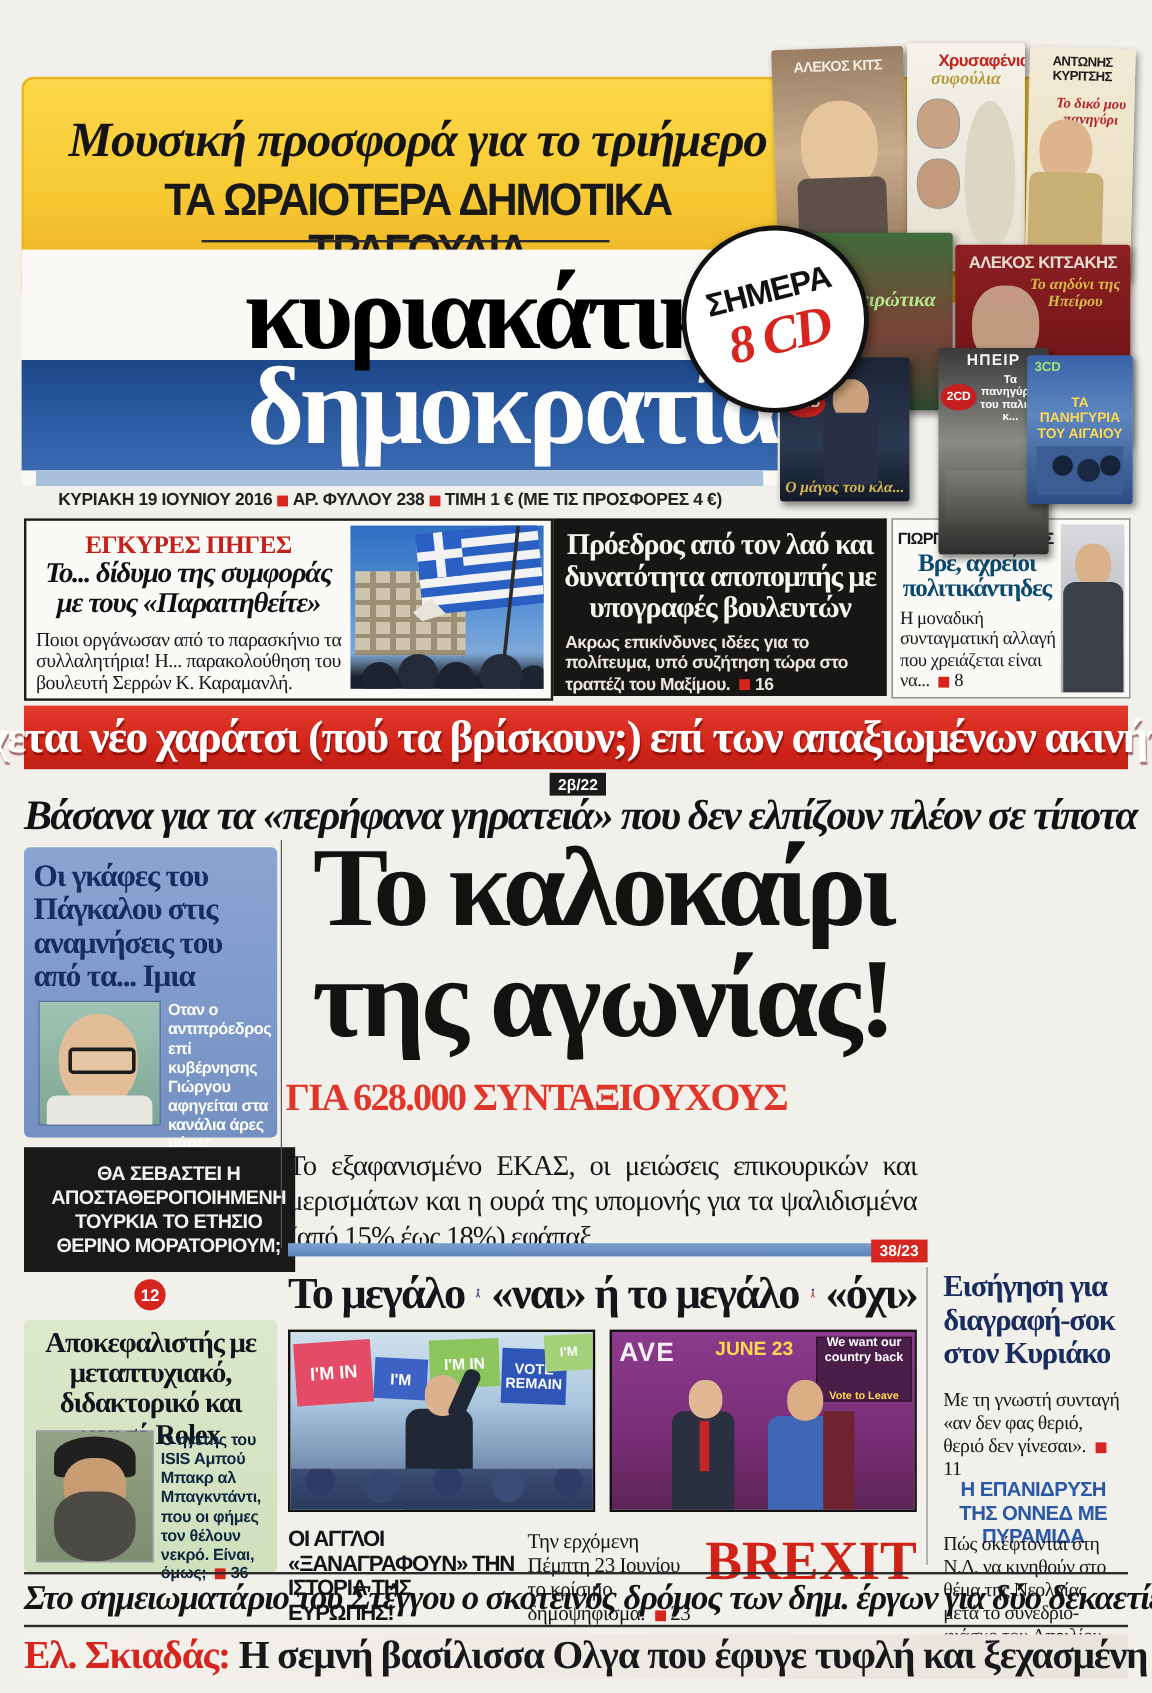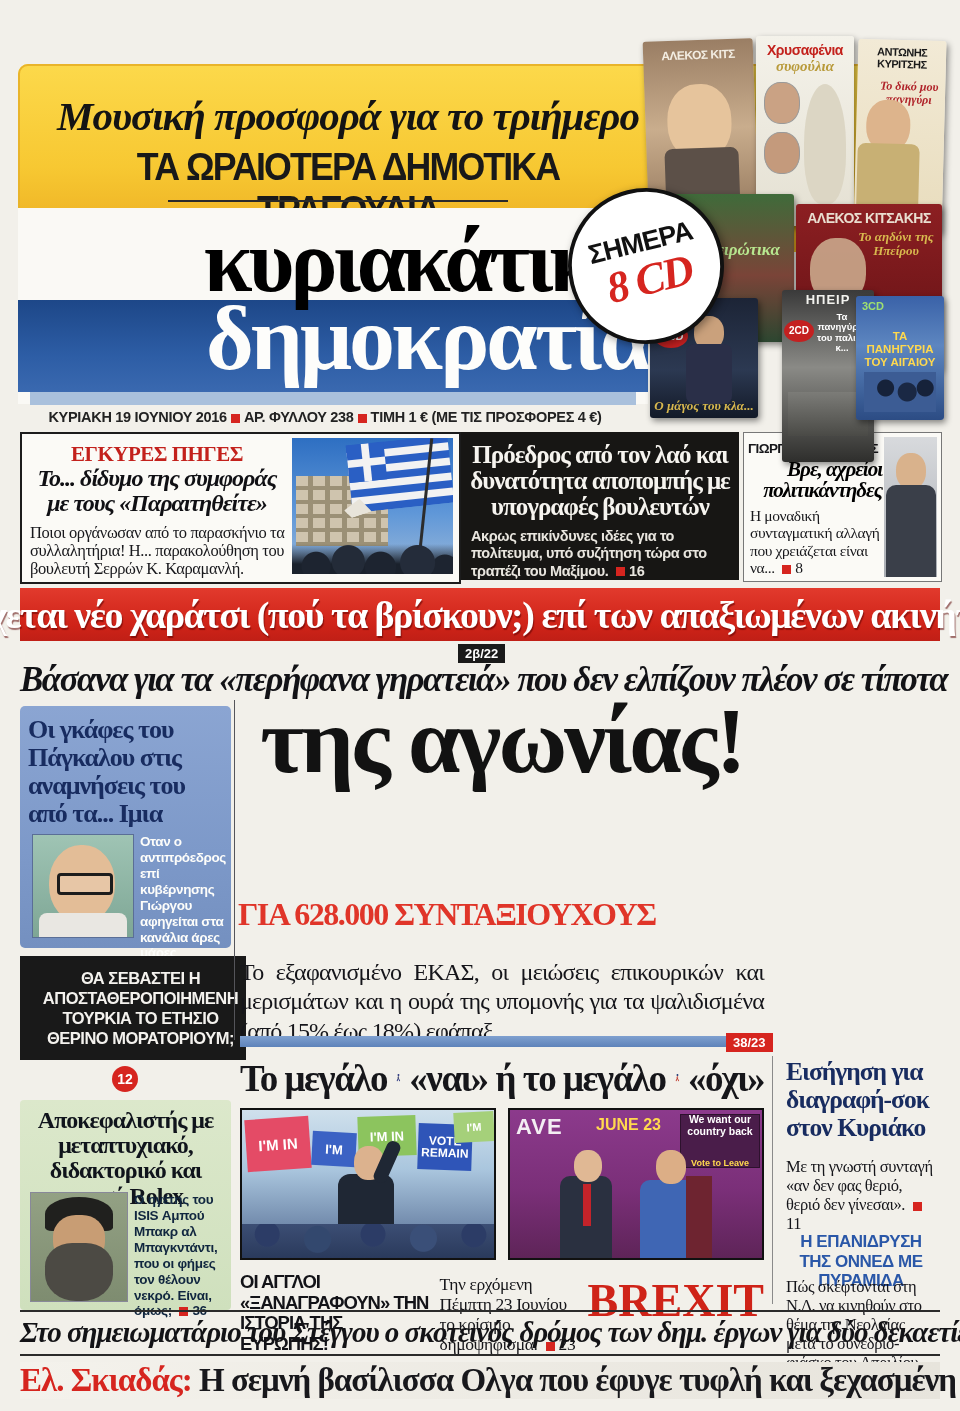--- a/index.html
+++ b/index.html
@@ -67,22 +67,22 @@
 
   .art2{left:461px;top:432px;width:278px;height:148px;background:#171614;}
   .art2-title{left:8px;top:10px;width:262px;text-align:center;font-weight:bold;font-size:25px;line-height:1.04;
               letter-spacing:-1px;color:#f6f4ef;}
   .art2-body{left:10px;top:96px;width:258px;font-family:"Liberation Sans",sans-serif;font-weight:bold;
              font-size:14.5px;line-height:1.2;letter-spacing:-.4px;color:#e9e6df;}
 
   .art3{left:743px;top:432px;width:197px;height:148px;background:#fbfaf6;border:1px solid #777;}
   .art3-kicker{left:4px;top:8px;width:130px;text-align:center;font-family:"Liberation Sans",sans-serif;
                font-weight:bold;font-size:13.5px;letter-spacing:-.6px;color:#16161a;}
-  .art3-title{left:2px;top:26px;width:136px;text-align:right;font-weight:bold;font-style:italic;font-size:21px;
-              line-height:1;letter-spacing:-1px;color:#000000;}
+  .art3-title{left:2px;top:26px;width:136px;text-align:center;font-weight:bold;font-size:21px;
+              line-height:1;letter-spacing:-1px;color:#0c4a6e;}
   .art3-body{left:6px;top:74px;width:132px;font-size:15.5px;line-height:1.12;letter-spacing:-.4px;color:#18181c;}
   .art3-photo{left:140px;top:4px;width:53px;height:140px;background:linear-gradient(180deg,#d8dadd,#a8acb2);overflow:hidden;}
   .head1{position:absolute;left:12px;top:16px;width:30px;height:36px;border-radius:46%;background:#d9b28c;}
   .suit1{position:absolute;left:2px;top:48px;width:50px;height:92px;background:#3a3f49;border-radius:10px 10px 0 0;}
 
   
   .redband{left:20px;top:588px;width:920px;height:53px;
            background:linear-gradient(180deg,#e23a2d 0%,#cf2318 70%,#c01f16 100%);
            display:flex;align-items:center;justify-content:center;}
   .redband span{font-weight:bold;font-size:38px;letter-spacing:-1.5px;color:#fff;
@@ -217,21 +217,21 @@
     <div class="abs promo-l3">Τέσσερις μοναδικές συλλογές (μαζί) για να επιλέξετε!</div>
   </div>
 
   <div class="abs cds">
     <div class="cd" style="left:88px;top:20px;width:110px;height:196px;background:linear-gradient(180deg,#9a7e64,#c9ad8d 45%,#8a6e54);transform:rotate(-2deg);">
       <div class="t" style="top:8px;font-size:12px;font-weight:bold;color:#f3ede2;letter-spacing:-.5px;">ΑΛΕΚΟΣ ΚΙΤΣ</div>
       <div style="position:absolute;left:22px;top:44px;width:64px;height:76px;border-radius:46%;background:#e6c49c;"></div>
       <div style="position:absolute;left:18px;top:108px;width:74px;height:80px;background:#5c5048;border-radius:8px 8px 0 0;"></div>
     </div>
     <div class="cd" style="left:198px;top:16px;width:98px;height:190px;background:linear-gradient(180deg,#f4f2ea,#e4e0d2);">
-      <div class="t" style="top:6px;font-size:14px;font-weight:bold;color:#c3211c;letter-spacing:-.5px;">Χρυσαφένια</div>
+      <div class="t" style="top:6px;font-size:14px;font-weight:bold;color:#c3211c;letter-spacing:-.5px;margin-left:15px;">Χρυσαφένια</div>
       <div class="t script" style="top:22px;font-size:15px;color:#b89a3a;">συφούλια</div>
       <div style="position:absolute;left:8px;top:46px;width:34px;height:40px;border-radius:45%;background:#caa284;border:1px solid #999;"></div>
       <div style="position:absolute;left:8px;top:96px;width:34px;height:40px;border-radius:45%;background:#c49a7c;border:1px solid #999;"></div>
       <div style="position:absolute;left:48px;top:48px;width:42px;height:120px;border-radius:50% 50% 40% 40%;background:#dcd6c4;"></div>
     </div>
     <div class="cd" style="left:298px;top:20px;width:88px;height:192px;background:linear-gradient(180deg,#f2ead6,#e8dcbc);transform:rotate(1.5deg);">
       <div class="t" style="top:6px;font-size:11px;font-weight:bold;color:#1a1a1a;letter-spacing:-.5px;">ΑΝΤΩΝΗΣ ΚΥΡΙΤΣΗΣ</div>
       <div class="t script" style="top:40px;left:22px;width:60px;font-size:12px;color:#b0242a;line-height:1.1;">Το δικό μου πανηγύρι</div>
       <div style="position:absolute;left:10px;top:60px;width:44px;height:52px;border-radius:46%;background:#ddb48c;"></div>
       <div style="position:absolute;left:2px;top:104px;width:62px;height:86px;background:#c8b074;border-radius:8px 8px 0 0;"></div>
@@ -352,20 +352,21 @@
       <div class="bbeard"></div>
     </div>
     <div class="abs isis-cap">
       <span>Ο ηγέτης του ISIS Αμπού Μπακρ αλ Μπαγκντάντι, που οι φήμες τον θέλουν νεκρό. Είναι, όμως;</span>
       <span class="sq"></span><span>36</span>
     </div>
   </div>
 
   <div class="abs vrule" style="left:234px;top:700px;height:340px;"></div>
   <div class="abs headline">
+    <div>Το καλοκαίρι</div>
     <div class="l2">της αγωνίας!</div>
   </div>
   <div class="abs redcaps">ΓΙΑ 628.000 ΣΥΝΤΑΞΙΟΥΧΟΥΣ</div>
   <div class="abs deck">Το εξαφανισμένο ΕΚΑΣ, οι μειώσεις επικουρικών και μερισμάτων και η ουρά της υπομονής για τα ψαλιδισμένα (από 15% έως 18%) εφάπαξ</div>
   <div class="abs bluebar"></div>
   <div class="abs pgref-dark r2">38/23</div>
 
   <div class="abs naioxi">
     <span>Το μεγάλο</span>
     <svg class="walker" viewBox="0 0 24 32">

